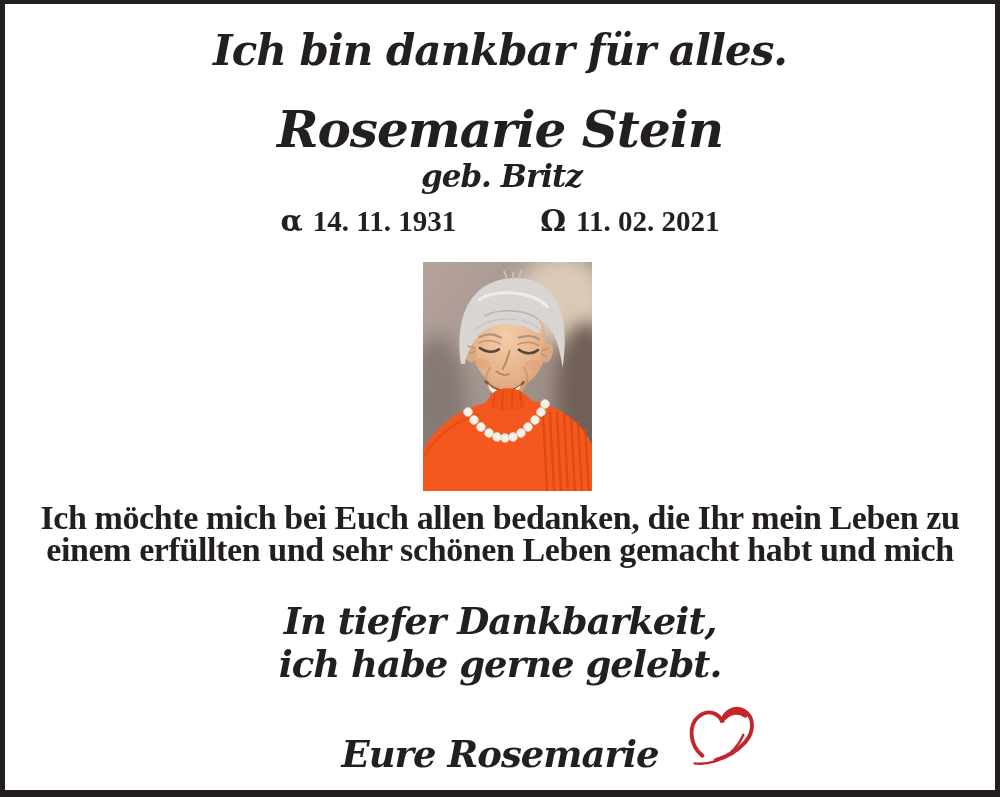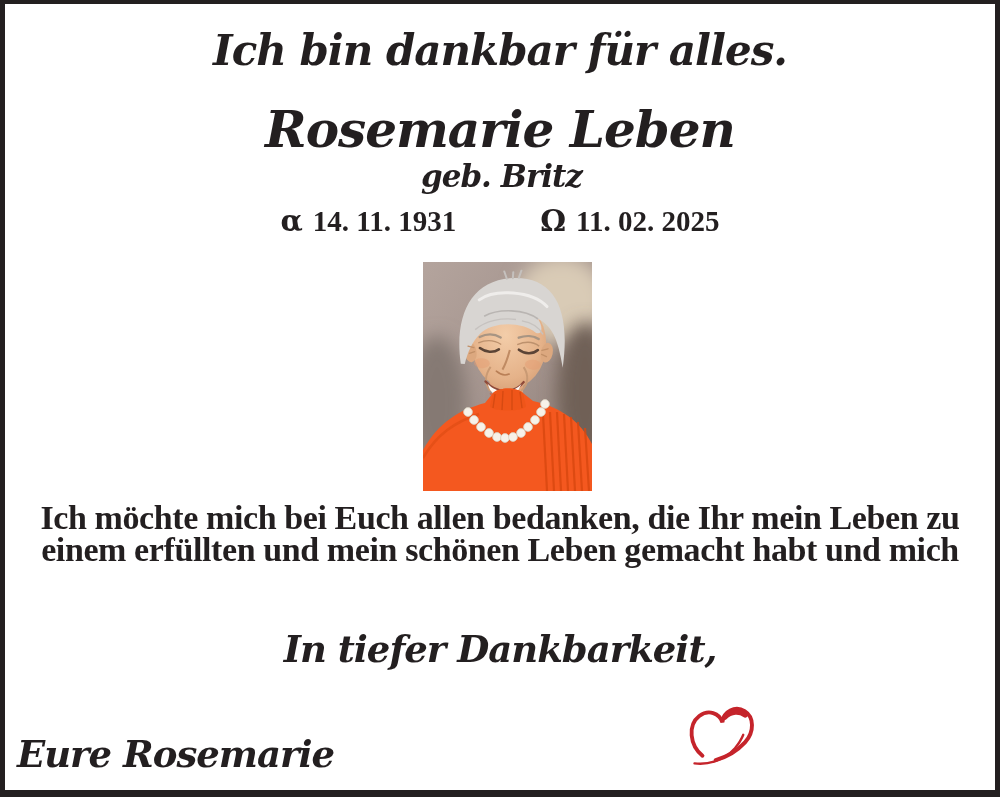--- a/index.html
+++ b/index.html
@@ -66,55 +66,56 @@
     top: 498px; left: 0; right: 0;
     text-align: center;
     font-family: Liberation Serif, serif;
     font-weight: 700;
     font-size: 34px;
     line-height: 32px;
     letter-spacing: -0.4px;
   }
   .closing {
     position: absolute;
-    top: 624px; left: 0; right: 0;
+    top: 596px; left: 0; right: 0;
     text-align: center;
     font-size: 37px;
     line-height: 43px;
   }
   .signature {
     position: absolute;
-    top: 728px; left: 12px; right: 0;
+    top: 728px; left: 0; right: 0;
+    text-align: center;
     font-size: 37px;
   }
   .heart {
     position: absolute;
     left: 683px; top: 700px;
     width: 68px; height: 66px;
   }
 </style>
 </head>
 <body>
 
 <div class="page">
 
   <div class="script headline">Ich bin dankbar für alles.</div>
 
-  <div class="script name">Rosemarie Leben</div>
+  <div class="script name">Rosemarie Stein</div>
 
   <div class="script maiden">geb. Britz</div>
 
   <div class="dates">
     <div class="date-item">
       <span class="date-symbol">α</span>
       <span class="date-value">14. 11. 1931</span>
     </div>
     <div class="date-item">
       <span class="date-symbol">Ω</span>
-      <span class="date-value">11. 02. 2025</span>
+      <span class="date-value">11. 02. 2021</span>
     </div>
   </div>
 
   <div class="photo-frame">
     <svg width="169" height="229" viewBox="0 0 169 229" xmlns="http://www.w3.org/2000/svg">
       <defs>
         <filter id="blur8" x="-50%" y="-50%" width="200%" height="200%">
             <feGaussianBlur stdDeviation="9"></feGaussianBlur>
           </filter>
         <radialGradient id="skin" cx="45%" cy="40%" r="70%">
@@ -190,25 +191,26 @@
           <circle cx="105" cy="165" r="4.4"></circle>
         <circle cx="112" cy="158" r="4.4"></circle>
           <circle cx="118" cy="150" r="4.4"></circle>
           <circle cx="122" cy="142" r="4.4"></circle>
       </g>
     </svg>
   </div>
 
   <div class="message">
     <div>Ich möchte mich bei Euch allen bedanken, die Ihr mein Leben zu</div>
-    <div>einem erfüllten und mein schönen Leben gemacht habt und mich</div>
+    <div>einem erfüllten und sehr schönen Leben gemacht habt und mich</div>
   </div>
 
   <div class="script closing">
     <div>In tiefer Dankbarkeit,</div>
+    <div>ich habe gerne gelebt.</div>
   </div>
 
   <div class="script signature">Eure Rosemarie</div>
 
   <div class="heart">
     <svg width="68" height="66" viewBox="0 0 70 66" xmlns="http://www.w3.org/2000/svg">
       <g transform="rotate(-6 35 33)" fill="none" stroke="#c5242b" stroke-linecap="round">
         <path d="M 13 50 C 1 38 1 17 14 9 C 24 3 35 8 37 18 C 39 7 52 2 61 9 C 70 16 69 31 58 41 C 50 48 38 54 26 56" stroke-width="4"></path>
         <path d="M 40 13 C 47 7 56 8 61 13" stroke-width="5.5"></path>
         <path d="M 4 57 C 16 60 34 58 47 46 C 52 41 55 37 57 33" stroke-width="2.4"></path>

